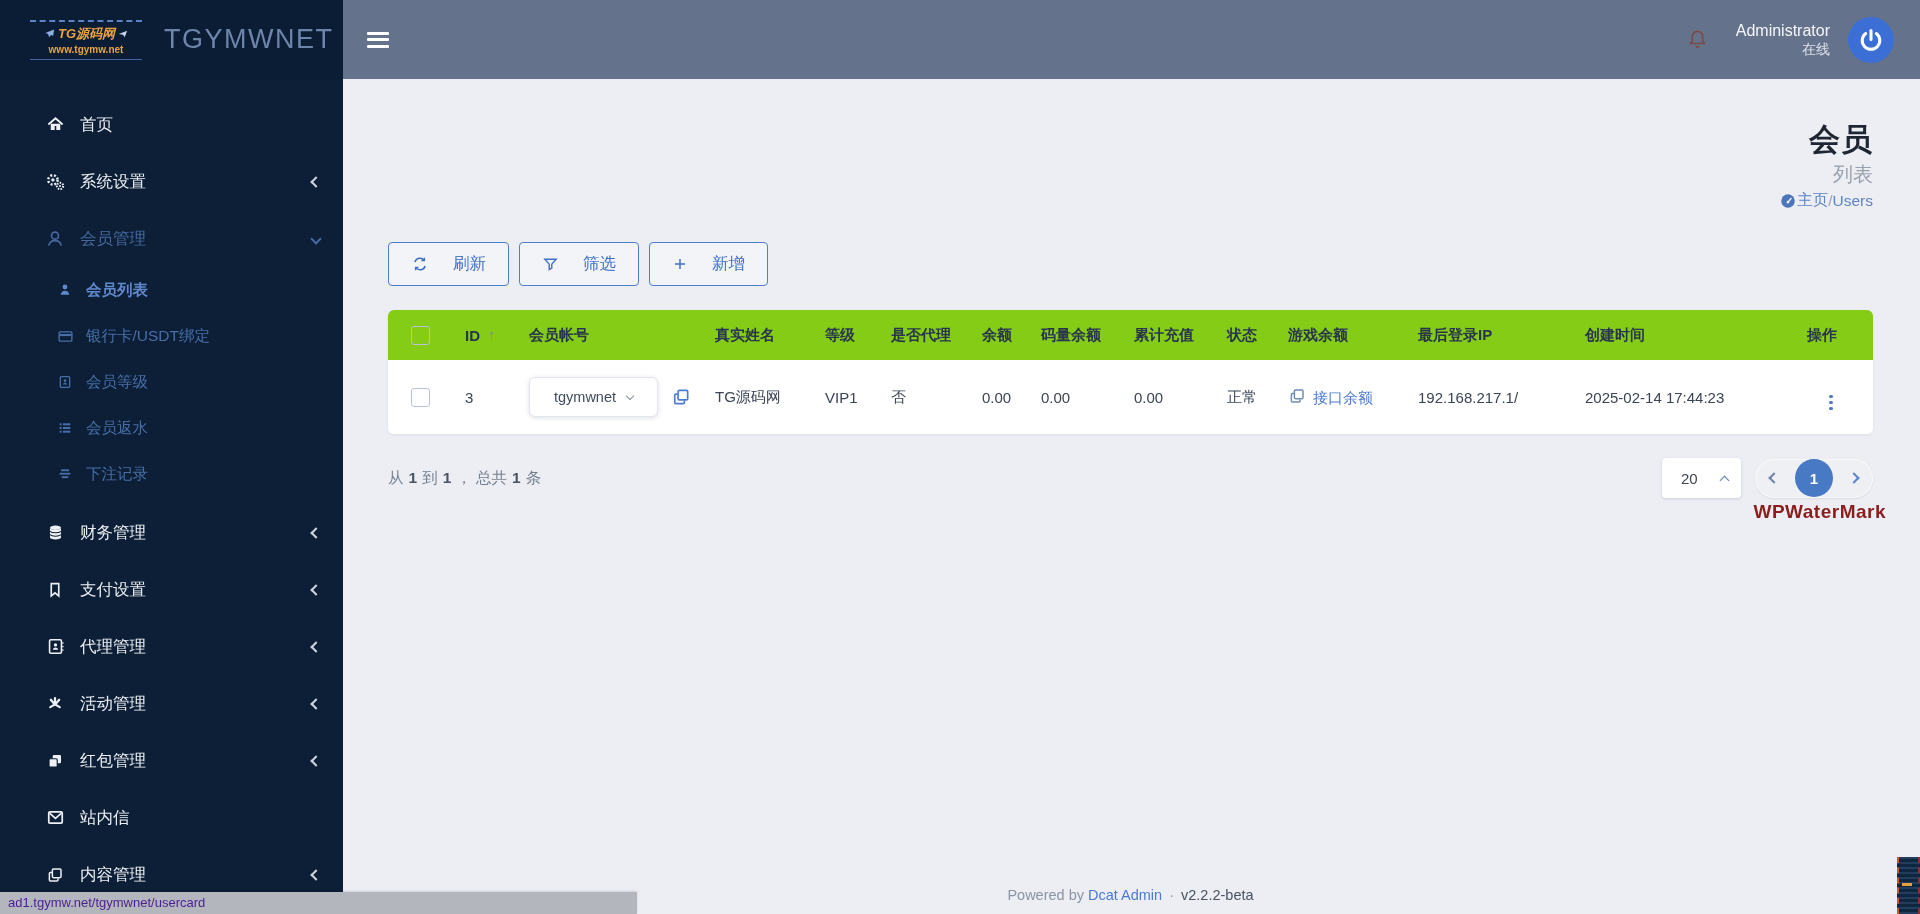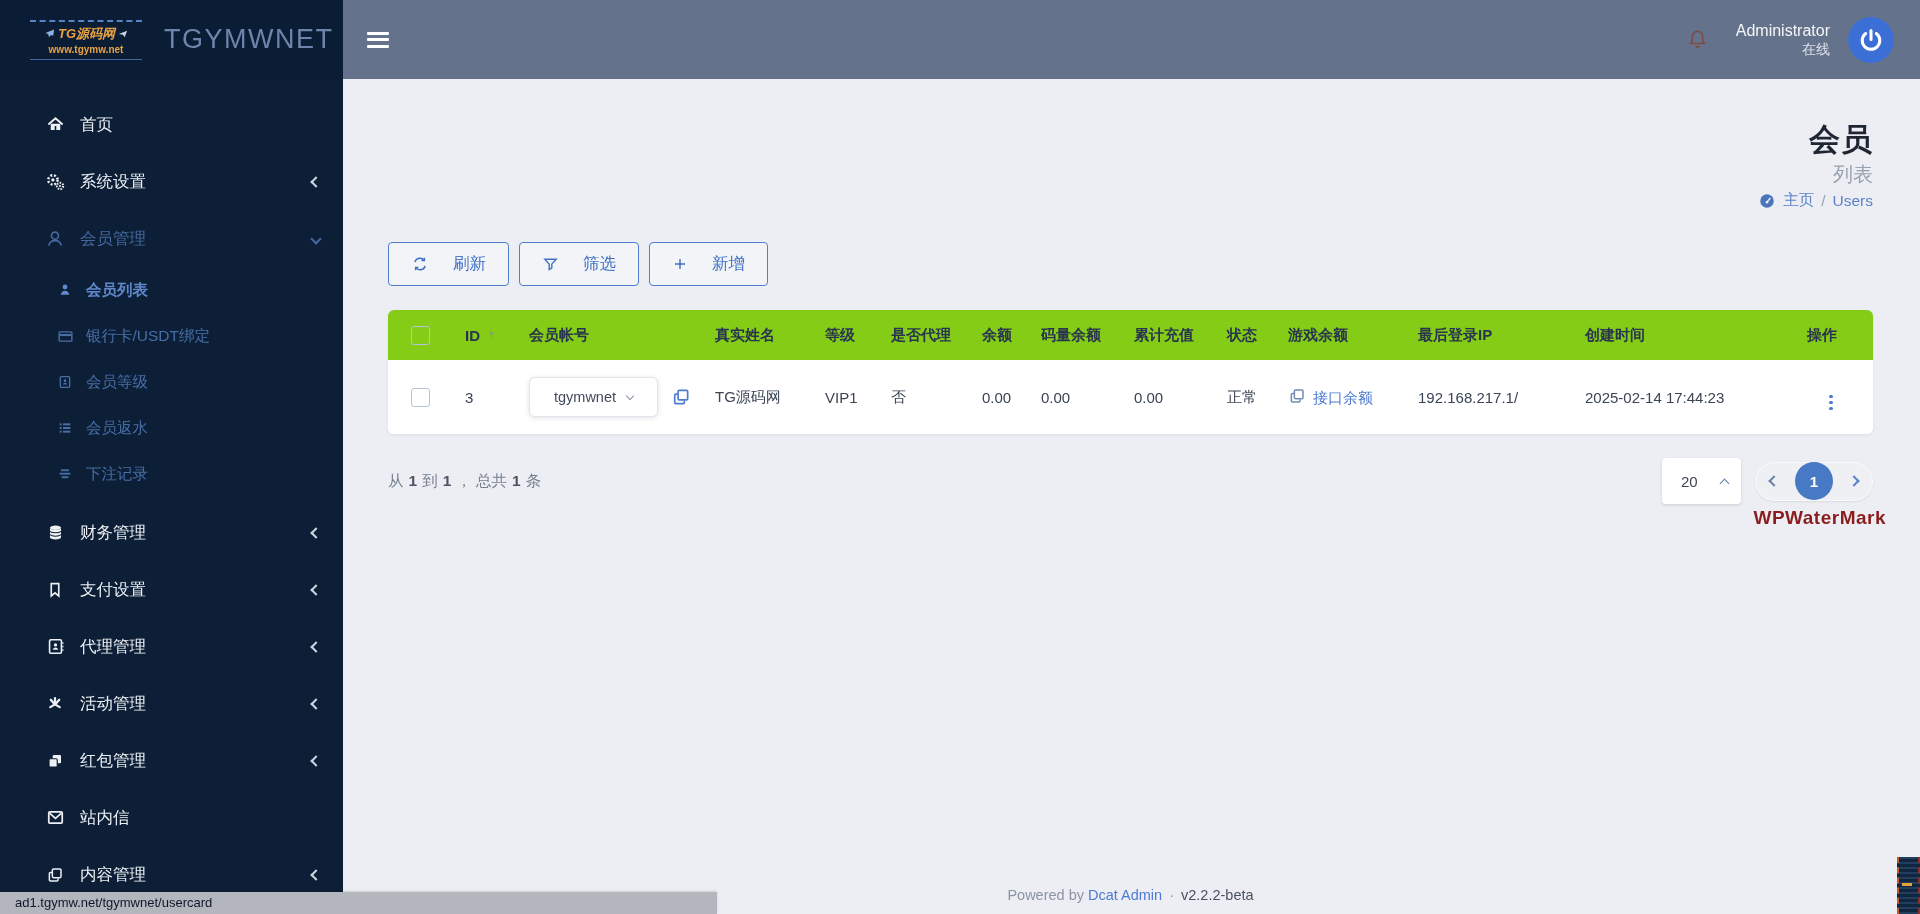--- a/index.html
+++ b/index.html
@@ -39,21 +39,21 @@
   .user-block { text-align:right; margin-right:18px; line-height:1.25; }
   .user-name { color:#f5f6f8; font-size:16px; }
   .user-status { color:#dde2ea; font-size:14px; }
   .power-btn { width:46px; height:46px; border-radius:50%; background:#3b6fd6; display:flex; align-items:center; justify-content:center; cursor:pointer; }
 
   
   .content { flex:1; padding:0 47px 0 45px; display:flex; flex-direction:column; overflow:hidden; }
   .page-head { margin-top:40px; display:flex; align-items:flex-end;flex-direction:column; }
   .page-title { font-size:31px; color:#1f2633; font-weight:600; letter-spacing:1px; }
   .page-subtitle { font-size:20px; color:#98a1ae; margin-left:14px; padding-bottom:2px; }
-  .breadcrumb { margin-left:auto; display:flex; align-items:center; gap:7px; font-size:15.5px; padding-bottom:6px; }
+  .breadcrumb { margin-left:auto; display:flex; align-items:center; gap:0; font-size:15.5px; padding-bottom:6px; }
   .breadcrumb a { color:#5b82c8; text-decoration:none; cursor:pointer; }
   .crumb-sep { color:#9aa3b2; }
 
   .toolbar { margin-top:25px; display:flex; align-items:center; }
   .btn { height:44px; display:inline-flex; align-items:center; gap:24px; padding:0 22px; border:1px solid #4f7ecf; border-radius:4px; background:rgba(255,255,255,.35); color:#3f70c5; font-size:16.5px; cursor:pointer; }
   .btn + .btn { margin-left:10px; }
   .btn-add { margin-left:auto; }
 
   
   .card { margin-top:24px; background:#fff; border-radius:6px; box-shadow:0 1px 3px rgba(40,50,70,.08); overflow:hidden; }
@@ -71,37 +71,37 @@
   .game-cell { display:inline-flex; align-items:flex-end; gap:7px; }
   .dots { display:inline-flex; flex-direction:column; gap:2.5px; margin-left:22px; cursor:pointer; }
   .dots i { width:3.5px; height:3.5px; border-radius:50%; background:#4c7bd1; }
 
   
   .list-footer { margin-top:24px; display:flex; align-items:center; }
   .summary { color:#75808f; font-size:15.5px; }
   .summary span { margin-right:5px; }
   .summary b { color:#4a5464; font-weight:700; margin-right:5px; }
   .pg-controls { margin-left:auto; display:flex; align-items:center; gap:14px; }
-  .page-size { width:79px; height:46px; background:#fff; border-radius:4px; box-shadow:0 1px 3px rgba(40,50,70,.18); display:flex; align-items:center; justify-content:space-between; padding:0 13px 0 19px; font-size:15px; color:#3f4654; cursor:pointer; }
+  .page-size { width:79px; height:40px; background:#fff; border-radius:4px; box-shadow:0 1px 3px rgba(40,50,70,.18); display:flex; align-items:center; justify-content:space-between; padding:0 13px 0 19px; font-size:15px; color:#3f4654; cursor:pointer; }
   .chev-up { width:7px; height:7px; border-left:1.8px solid #5b7fae; border-bottom:1.8px solid #5b7fae; transform:rotate(135deg); margin-top:4px; }
   .pager { height:39px; background:#eef0f4; border-radius:20px; box-shadow:inset 0 0 0 1px #f7f8fa, 0 1px 2px rgba(40,50,70,.10); display:flex; align-items:center; padding:0 15px; gap:17px; }
   .pg-prev,.pg-next { width:8px; height:8px; border-left:2px solid #6d84a6; border-bottom:2px solid #6d84a6; cursor:pointer; }
   .pg-prev { transform:rotate(45deg); }
   .pg-next { transform:rotate(-135deg); border-color:#5b83c9; }
   .pg-current { width:38px; height:38px; border-radius:50%; background:#4879c5; color:#fff; font-size:15px; font-weight:700; display:flex; align-items:center; justify-content:center; cursor:pointer; }
   .watermark { text-align:right; margin-top:3px; margin-right:-13px; color:#8b1d1d; font-size:19px; font-weight:800; letter-spacing:.5px; }
 
   
   .footer { margin-top:auto; margin-bottom:11px; text-align:center; font-size:14.5px; color:#8b94a3; }
   .footer a { color:#4c7bd1; text-decoration:none; }
   .footer .ver { color:#4a5260; }
   .footer .dot { margin:0 7px; }
 
   
-  .status-bar { position:fixed; left:0; bottom:0; width:717px; height:22px; background:#b3b6bc; color:#0f172a; font-size:13px; line-height:22px; padding-left:15px; z-index:9; box-shadow:0 -1px 2px rgba(0,0,0,.12); }
+  .status-bar { position:fixed; left:0; bottom:0; width:637px; height:22px; background:#b3b6bc; color:#4c1d95; font-size:13px; line-height:22px; padding-left:8px; z-index:9; box-shadow:0 -1px 2px rgba(0,0,0,.12); }
   .corner-widget { position:fixed; right:0; bottom:0; width:23px; height:57px; background:repeating-linear-gradient(180deg,#233d5c 0 2px,#10263f 2px 5px); border-left:2px dashed #c75b28; border-right:2px dashed #8b2f2f; z-index:9; }
   .corner-widget i { position:absolute; left:3px; top:26px; width:10px; height:3px; background:#e0a23c; }
 </style>
 </head>
 <body>
 
 <div class="app">
 
   <aside class="sidebar">
     <div class="logo-band">

